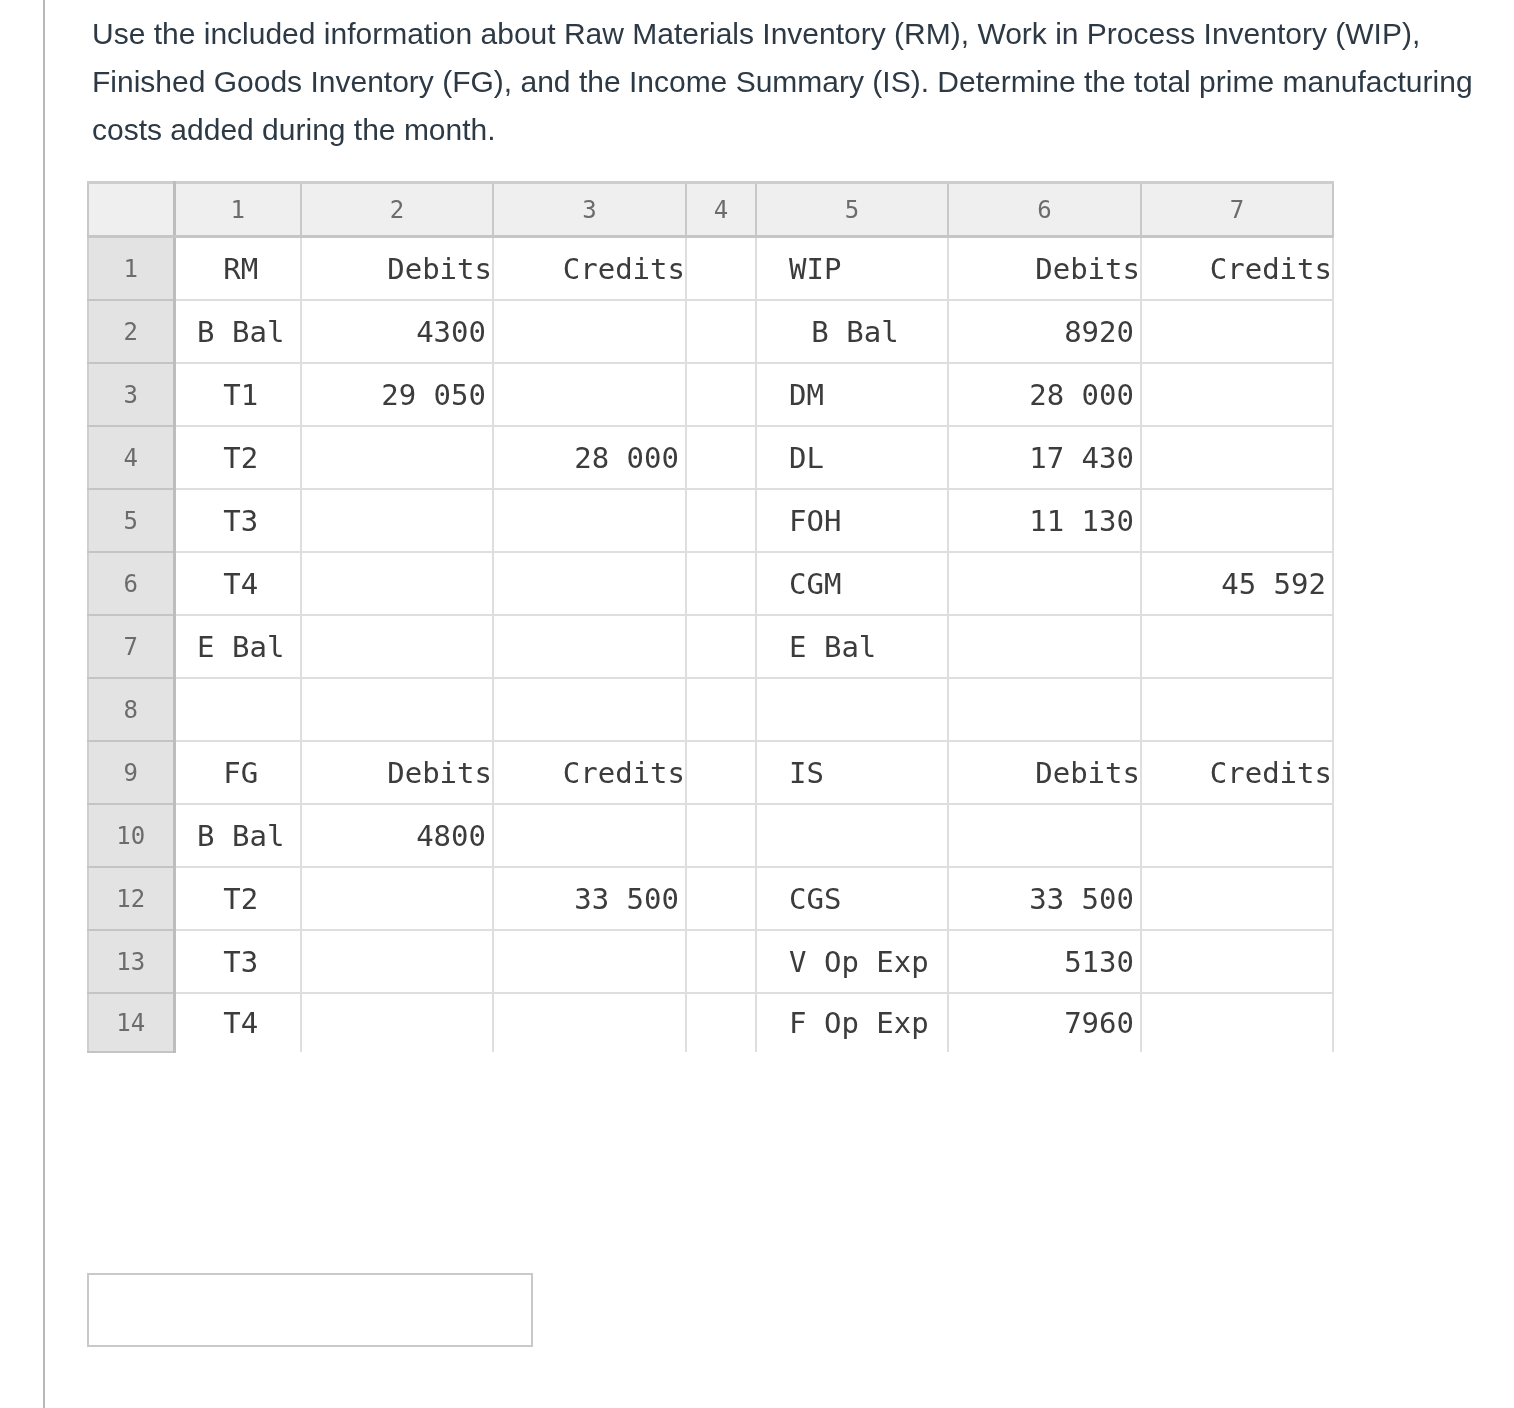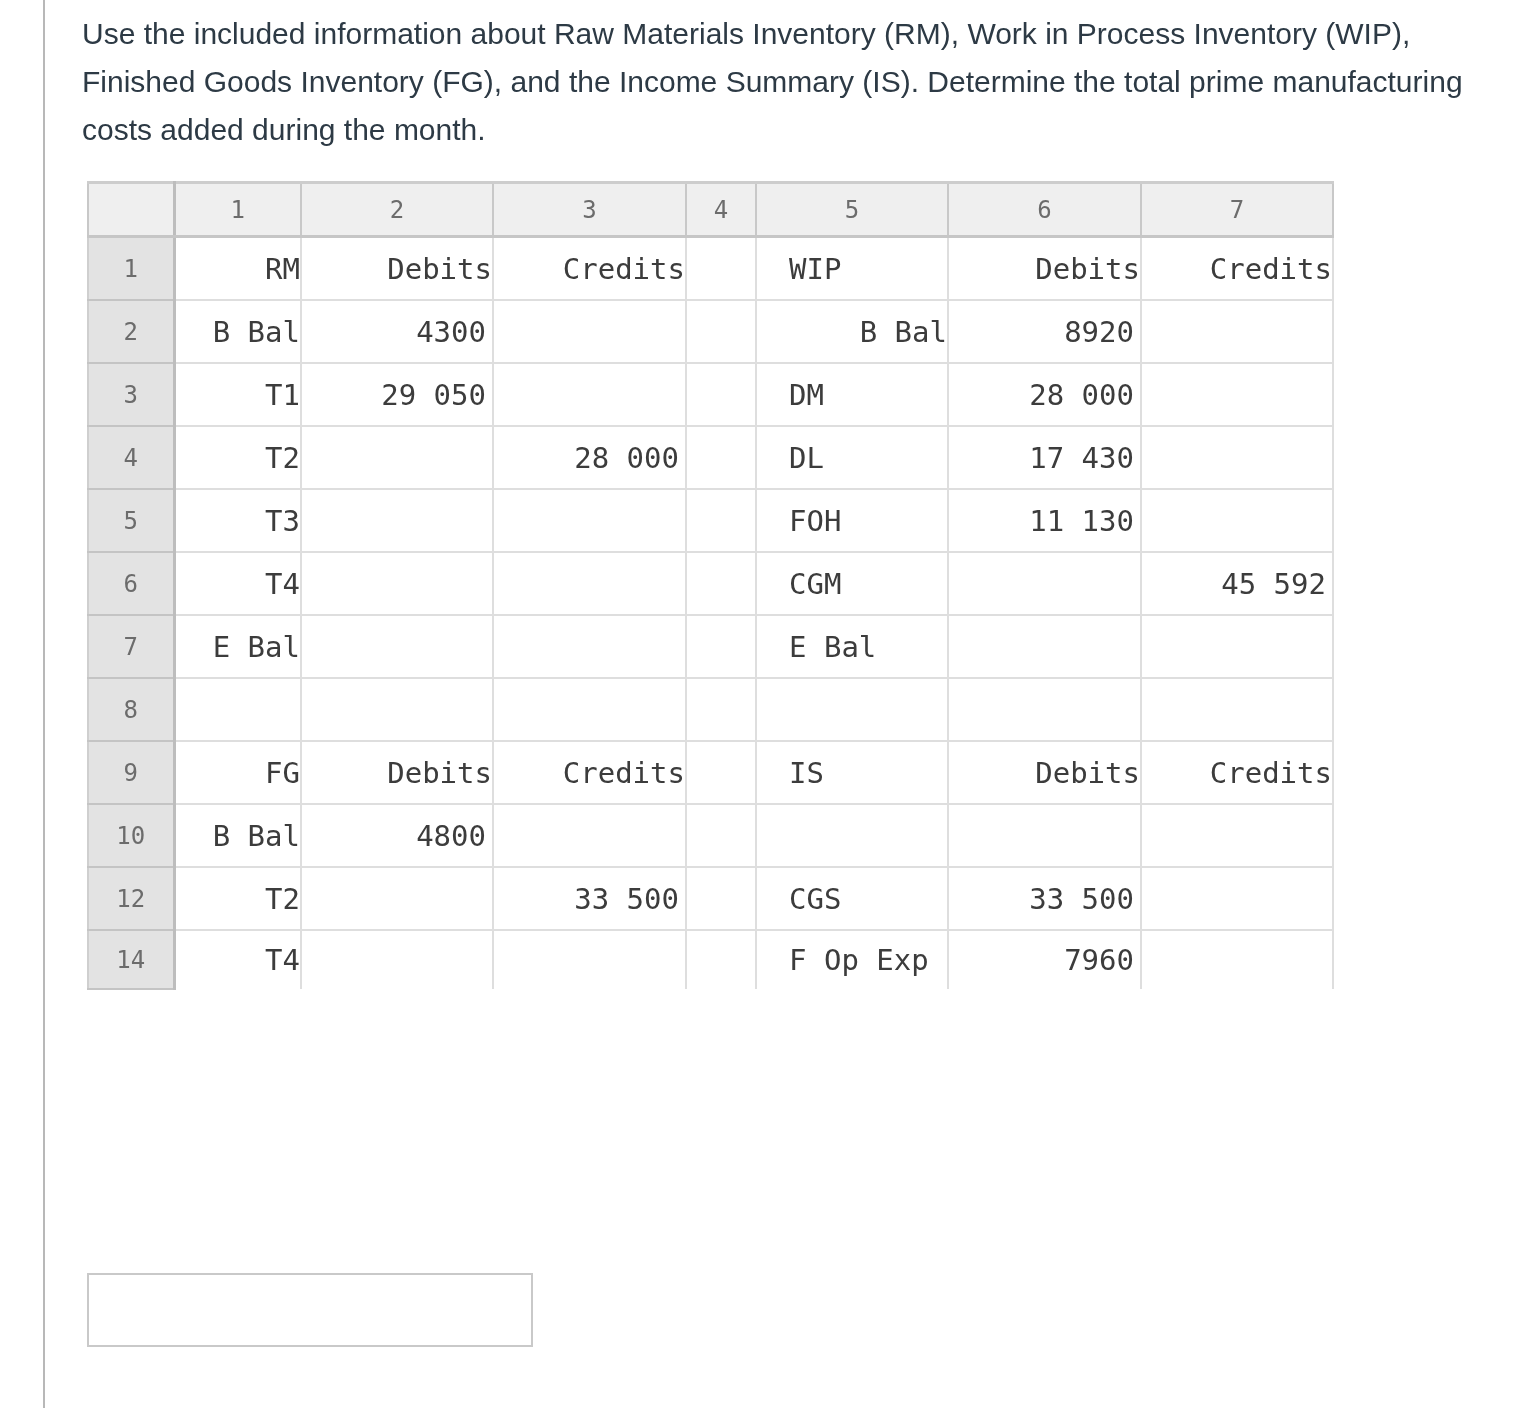--- a/index.html
+++ b/index.html
@@ -1,19 +1,19 @@
 <!DOCTYPE html>
 <html><head>
 <meta charset="utf-8">
 <style>
   html, body { margin: 0; padding: 0; background: #ffffff; }
   body { width: 1514px; height: 1408px; position: relative; overflow: hidden; }
   .left-rule { position: absolute; left: 43px; top: 0; width: 2px; height: 1408px; background: #b8b8b8; }
   .question {
-    position: absolute; left: 82px; top: 10px; width: 1390px;
+    position: absolute; left: 92px; top: 10px; width: 1390px;
     font-family: "Liberation Sans", sans-serif; font-size: 30px; line-height: 48px;
     color: #2d3a45; margin: 0;
   }
   .sheet {
     position: absolute; left: 87px; top: 181px;
     border-collapse: collapse; table-layout: fixed;
     font-family: "DejaVu Sans Mono", monospace; color: #3c3c3c;
   }
   .sheet td, .sheet th { padding: 0; border: 2px solid #dedede; overflow: hidden; white-space: nowrap; }
   .sheet thead th {
@@ -22,21 +22,21 @@
     font-weight: normal; font-size: 24px; color: #6c6c6c; text-align: center;
   }
   .sheet tbody td { height: 61px; font-size: 29px; }
   .sheet tbody tr:last-child td { border-bottom: none; height: 57px; }
   .rowhead {
     background: #e3e3e3; color: #6c6c6c !important; font-size: 24px !important; text-align: center;
     border-left: 2px solid #cfcfcf !important; border-right: 3px solid #bdbdbd !important;
     border-top: 2px solid #c4c4c4 !important; border-bottom: 2px solid #c4c4c4 !important;
   }
   .corner { background: #efefef !important; border-right: 3px solid #bdbdbd !important; }
-  .c-left { text-align: right; padding-left: 6px !important; }
+  .c-left { text-align: center; padding-left: 6px !important; }
   .c-ind { text-align: left; padding-left: 32px !important; margin-top: 28px; }
   .c-center { text-align: right; }
   .c-right { text-align: right; padding-right: 6px !important; }
   .answer {
     position: absolute; left: 87px; top: 1273px; width: 442px; height: 70px;
     border: 2px solid #c9c9c9; box-sizing: content-box; padding: 0;
     font-family: "Liberation Sans", sans-serif; font-size: 26px; outline: none;
   }
 </style>
 </head>
@@ -174,20 +174,30 @@
         <td class="rowhead">12</td>
         <td class="c-left">T2</td>
         <td class="c-right"></td>
         <td class="c-right">33 500</td>
         <td class="c-right"></td>
         <td class="c-ind">CGS</td>
         <td class="c-right">33 500</td>
         <td class="c-right"></td>
       </tr>
       <tr>
+        <td class="rowhead">13</td>
+        <td class="c-left">T3</td>
+        <td class="c-right"></td>
+        <td class="c-right"></td>
+        <td class="c-right"></td>
+        <td class="c-ind">V Op Exp</td>
+        <td class="c-right">5130</td>
+        <td class="c-right"></td>
+      </tr>
+      <tr>
         <td class="rowhead">14</td>
         <td class="c-left">T4</td>
         <td class="c-right"></td>
         <td class="c-right"></td>
         <td class="c-right"></td>
         <td class="c-ind">F Op Exp</td>
         <td class="c-right">7960</td>
         <td class="c-right"></td>
       </tr>
     </tbody>

